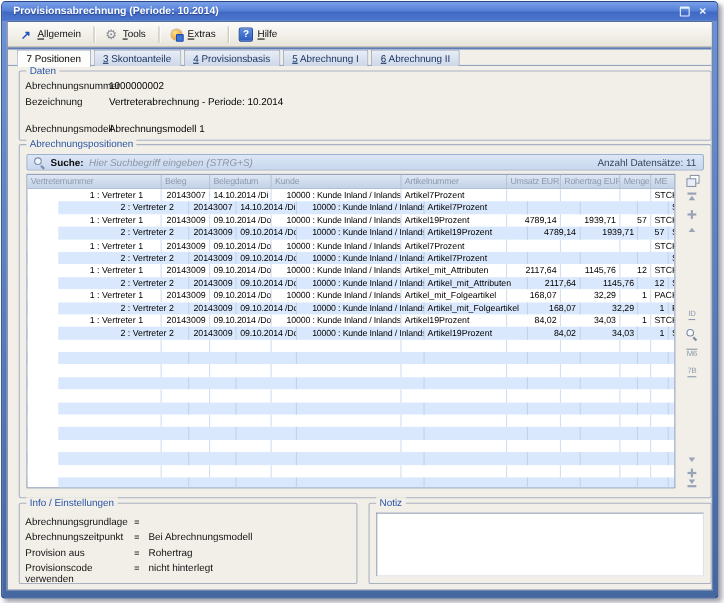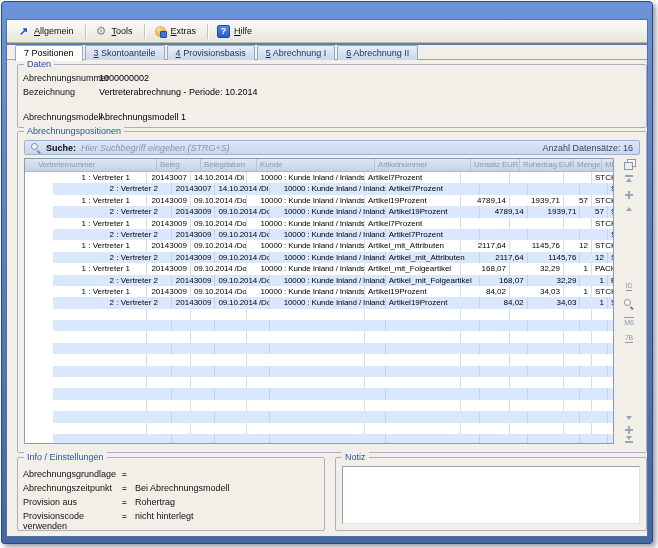--- a/index.html
+++ b/index.html
@@ -62,21 +62,21 @@
     display:flex;align-items:center;padding:0 6px;gap:5px;}
   .lupe{position:relative;width:10px;height:10px;flex:0 0 auto;}
   .lupe::before{content:"";position:absolute;left:0;top:0;width:5px;height:5px;border:1.5px solid #7c8ba9;border-radius:50%;background:rgba(255,255,255,.65);}
   .lupe::after{content:"";position:absolute;left:7px;top:7px;width:4px;height:1.6px;background:#7c8ba9;transform:rotate(45deg);transform-origin:0 0;}
   .s-label{font-weight:bold;color:#0c0c0c;}
   .s-ph{font-style:italic;color:#8d96a6;flex:1;white-space:nowrap;overflow:hidden;}
   .s-count{color:#37465f;white-space:nowrap;}
   
   .grid{position:absolute;left:6px;top:26px;width:590px;height:286px;box-sizing:border-box;
     border:1px solid #8d9cb5;background:#fff;overflow:hidden;}
-  .ghead{display:flex;height:12px;background:linear-gradient(#dee7f3,#c3d2e7);border-bottom:1px solid #a9b8d0;padding-left:10px;}
+  .ghead{display:flex;height:12px;background:linear-gradient(#dee7f3,#c3d2e7);border-bottom:1px solid #a9b8d0;}
   .hcell{box-sizing:border-box;padding:1px 2px 0 3px;font-size:8px;letter-spacing:-0.2px;color:#8d9ab1;
     border-right:1px solid #b7c4d9;white-space:nowrap;overflow:hidden;}
   .hcell:last-child{border-right:none;flex:1;}
   .grow{display:flex;height:11.4px;line-height:11.4px;background:#fff;}
   .grow.alt{background:#d9e8fc;margin-left:28px;}
   .cell{box-sizing:border-box;padding:0 2px 0 3px;font-size:8px;color:#000;border-right:1px solid #d3deee;white-space:nowrap;overflow:hidden;}
   .grow.alt .cell{border-right-color:#c2d4ec;}
   .cell:last-child{border-right:none;flex:1;}
   .cell.r{text-align:right;padding-right:3px;}
   .cell.tight{letter-spacing:-0.15px;}
@@ -108,20 +108,29 @@
   .ivalue{flex:1;}
   #gb-notiz{left:328px;top:398px;width:310px;height:72px;}
   .notiz-area{position:absolute;left:6px;right:6px;top:8px;bottom:6px;background:#fff;
     border:1px solid #96a0b3;border-right-color:#dde1e8;border-bottom-color:#dde1e8;}
   u{text-decoration:underline;}
 </style>
 </head>
 <body>
 
 <div class="window">
+  <div class="titlebar">
+    <span class="title">Provisionsabrechnung (Periode: 10.2014)</span>
+    <span class="tbtn">
+        <span class="restore-glyph"></span>
+      </span>
+    <span class="tbtn">
+        <span class="close-glyph">×</span>
+      </span>
+  </div>
   <div class="frame-body">
     <div class="toolbar">
         <div class="mbtn">
           <span class="mi arrow-ne"></span>
           <span class="mlabel"><u>A</u>llgemein</span>
         </div>
         <span class="msep"></span>
         <div class="mbtn">
           <span class="mi gear"></span>
           <span class="mlabel"><u>T</u>ools</span>
@@ -164,21 +173,21 @@
             </div>
           </div>
       </div>
 
       <div class="gb" id="gb-pos">
         <span class="gb-legend">Abrechnungspositionen</span>
         <div class="searchbar">
           <span class="lupe"></span>
           <span class="s-label">Suche:</span>
           <span class="s-ph">Hier Suchbegriff eingeben (STRG+S)</span>
-          <span class="s-count">Anzahl Datensätze: 16</span>
+          <span class="s-count">Anzahl Datensätze: 11</span>
         </div>
         <div class="grid">
           <div class="ghead" id="grid-head">
               <span class="hcell" style="width: 122px;">Vertreternummer</span>
               <span class="hcell" style="width: 44px;">Beleg</span>
               <span class="hcell" style="width: 56px;">Belegdatum</span>
               <span class="hcell" style="width: 118px;">Kunde</span>
               <span class="hcell" style="width: 96px;">Artikelnummer</span>
               <span class="hcell" style="width: 49px;">Umsatz EUR</span>
               <span class="hcell" style="width: 54px;">Rohertrag EUR</span>

